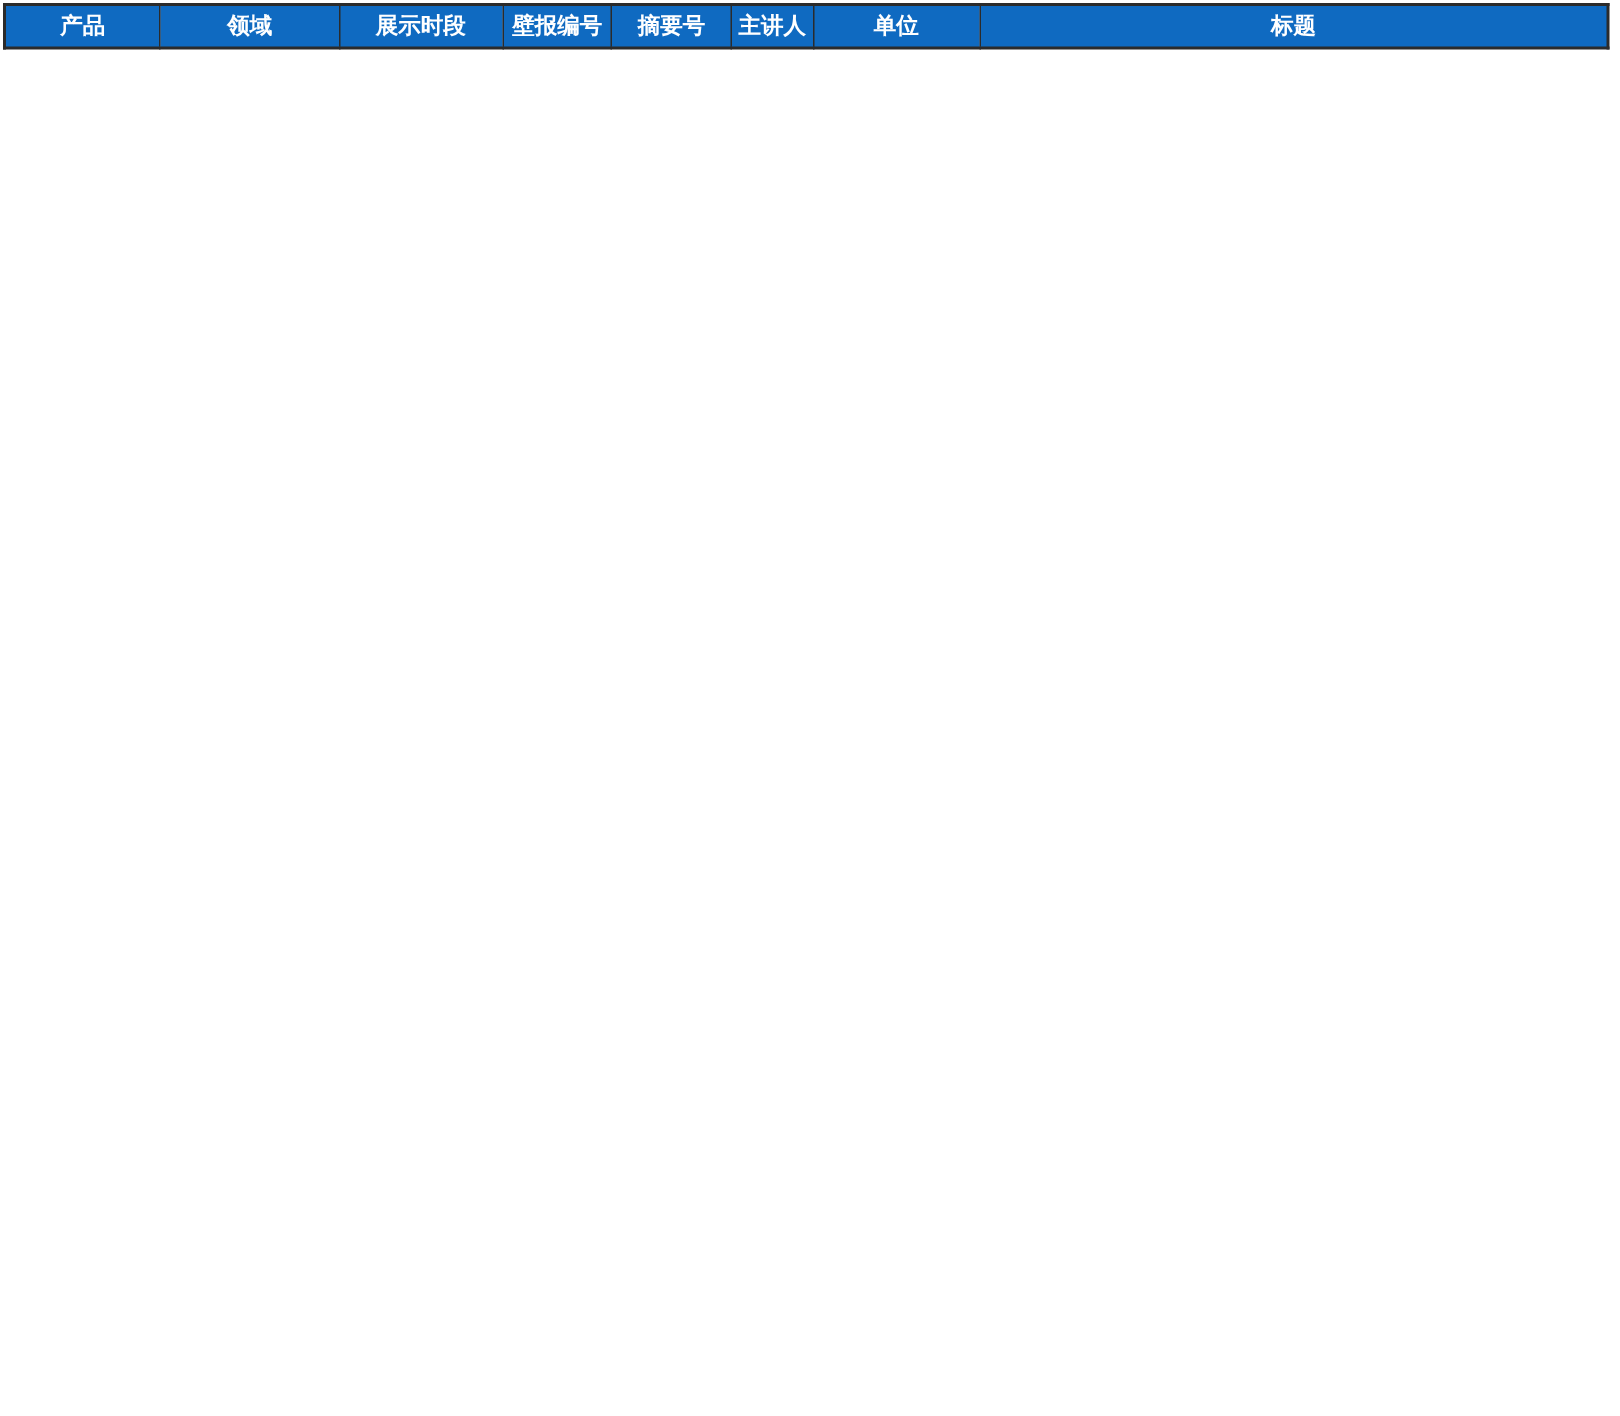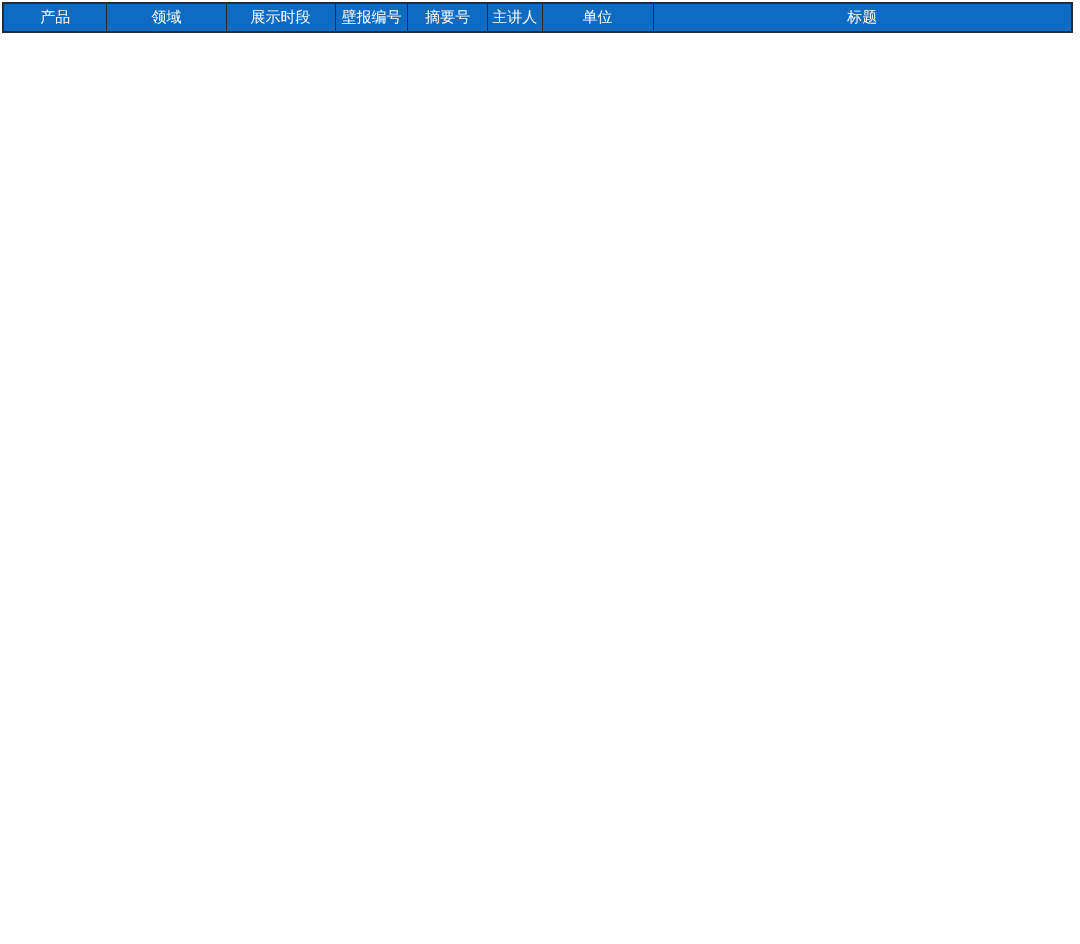--- a/index.html
+++ b/index.html
@@ -16,21 +16,21 @@
     overflow:hidden;
   }
   table{
     border-collapse:collapse;table-layout:fixed;
     width:1071px;margin:2px 0 0 2px;
     border:2px solid var(--border);
   }
   th,td{border:1px solid var(--border);vertical-align:middle;}
   th{
     background:var(--header-bg);color:#ffffff;
-    font-size:15px;font-weight:normal;padding:4px 0;height:19px;
+    font-size:15px;font-weight:bold;padding:4px 0;height:19px;
   }
 </style>
 </head>
 <body>
 
 <table>
   <colgroup>
     <col style="width:103px">
       <col style="width:118px">
       <col style="width:108px">

